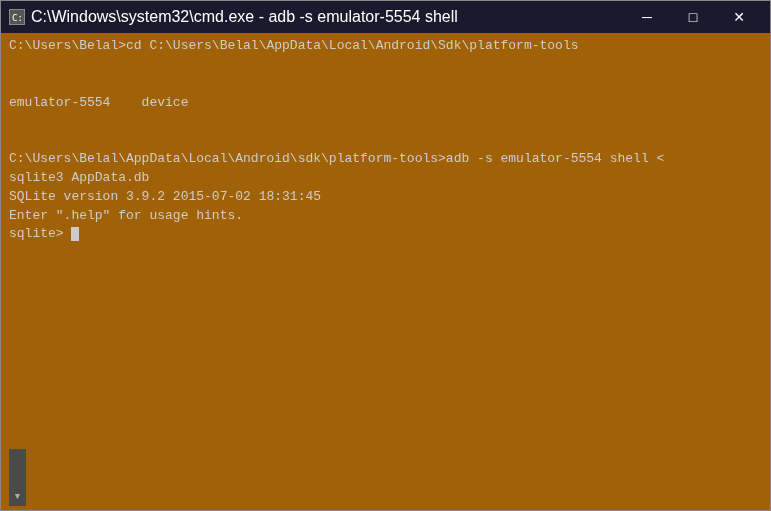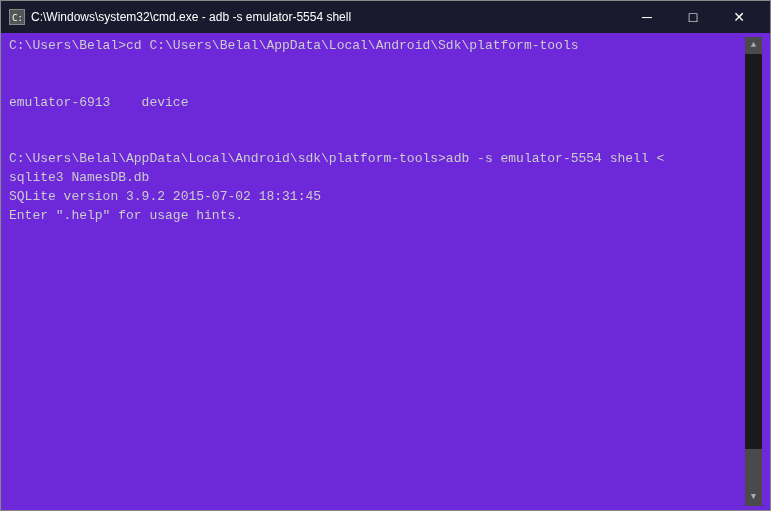--- a/index.html
+++ b/index.html
@@ -44,21 +44,21 @@
       width: 16px;
       height: 16px;
       background: #888;
       display: flex;
       align-items: center;
       justify-content: center;
     }
 
     .title-bar-text {
       color: #ffffff;
-      font-size: 12px;
+      font-size: 16px;
       font-family: 'Segoe UI', Arial, sans-serif;
     }
 
     .title-bar-controls {
       display: flex;
       gap: 0;
     }
 
     .title-btn {
       width: 46px;
@@ -68,28 +68,29 @@
       color: #ffffff;
       font-size: 14px;
       cursor: pointer;
       display: flex;
       align-items: center;
       justify-content: center;
       font-family: 'Segoe UI', Arial, sans-serif;
     }
 
     .terminal-body {
-      background: #6d28d9;
+      background: #a16207;
       color: #cccccc;
       flex: 1;
       padding: 4px 8px;
       font-size: 13px;
       line-height: 1.45;
       overflow: hidden;
       display: flex;
+      flex-direction: column;
     }
 
     .terminal-content {
       flex: 1;
       overflow: hidden;
     }
 
     .terminal-line {
       white-space: pre;
       color: #cccccc;
@@ -164,27 +165,28 @@
       <button class="title-btn">□</button>
       <button class="title-btn close">✕</button>
     </div>
   </div>
 
   <div class="terminal-body">
     <div class="terminal-content">
     <div class="terminal-line">C:\Users\Belal&gt;cd C:\Users\Belal\AppData\Local\Android\Sdk\platform-tools</div>
         <div class="terminal-line">&nbsp;</div>
         <div class="terminal-line">&nbsp;</div>
-        <div class="terminal-line">emulator-6913    device</div>
+        <div class="terminal-line">emulator-5554    device</div>
         <div class="terminal-line">&nbsp;</div>
         <div class="terminal-line">&nbsp;</div>
         <div class="terminal-line">C:\Users\Belal\AppData\Local\Android\sdk\platform-tools&gt;adb -s emulator-5554 shell<span style="color: rgb(204, 204, 204);"> &lt;</span></div>
-        <div class="terminal-line">sqlite3 NamesDB.db</div>
+        <div class="terminal-line">sqlite3 AppData.db</div>
         <div class="terminal-line">SQLite version 3.9.2 2015-07-02 18:31:45</div>
         <div class="terminal-line">Enter ".help" for usage hints.</div>
+        <div class="terminal-line">sqlite&gt; <span class="cursor"></span></div>
       </div>
     <div class="scrollbar">
       <div class="scrollbar-btn">▲</div>
       <div class="scrollbar-track">
         <div class="scrollbar-thumb"></div>
       </div>
       <div class="scrollbar-btn">▼</div>
     </div>
   </div>
 </div>

